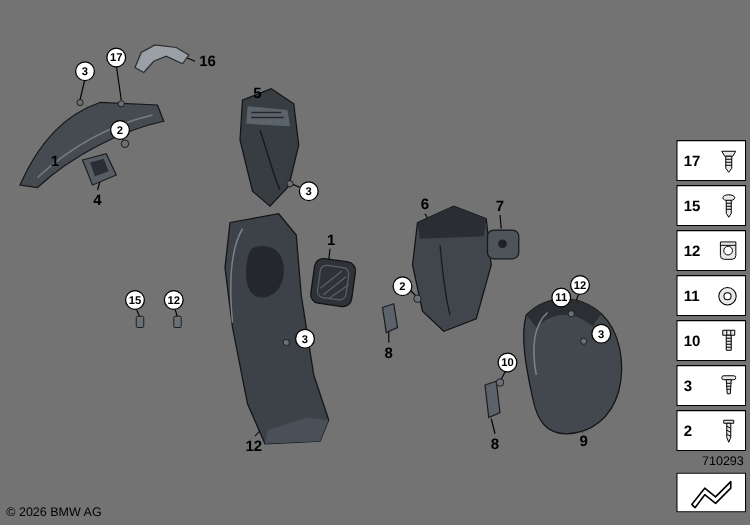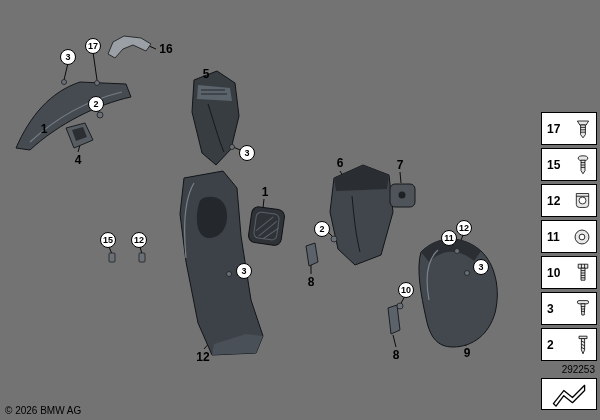--- a/index.html
+++ b/index.html
@@ -234,21 +234,21 @@
       <span class="legend-icon">
         <svg width="16" height="22" viewBox="0 0 20 26">
             <path d="M5,2 h10 v3 h-10 z" fill="#e8e8e8" stroke="#000"></path>
             <path d="M8,5 h4 v14 l-2,5 l-2,-5 z" fill="#e8e8e8" stroke="#000"></path>
             <path d="M8,8 l4,2 M8,12 l4,2 M8,16 l4,2" stroke="#000" fill="none"></path>
           </svg>
       </span>
     </div>
   </div>
 
-  <div class="diagram-number">292253</div>
+  <div class="diagram-number">710293</div>
 
   <div class="footer-box">
     <span class="legend-icon">
       <svg width="40" height="26" viewBox="0 0 44 30">
           <path d="M4,26 L16,11 L26,19 L40,5 L40,11 L26,25 L16,17 L7,29 Z" fill="#fff" stroke="#000" stroke-width="1.5" stroke-linejoin="round"></path>
         </svg>
     </span>
   </div>
 
   <div class="copyright">© 2026 BMW AG</div>

